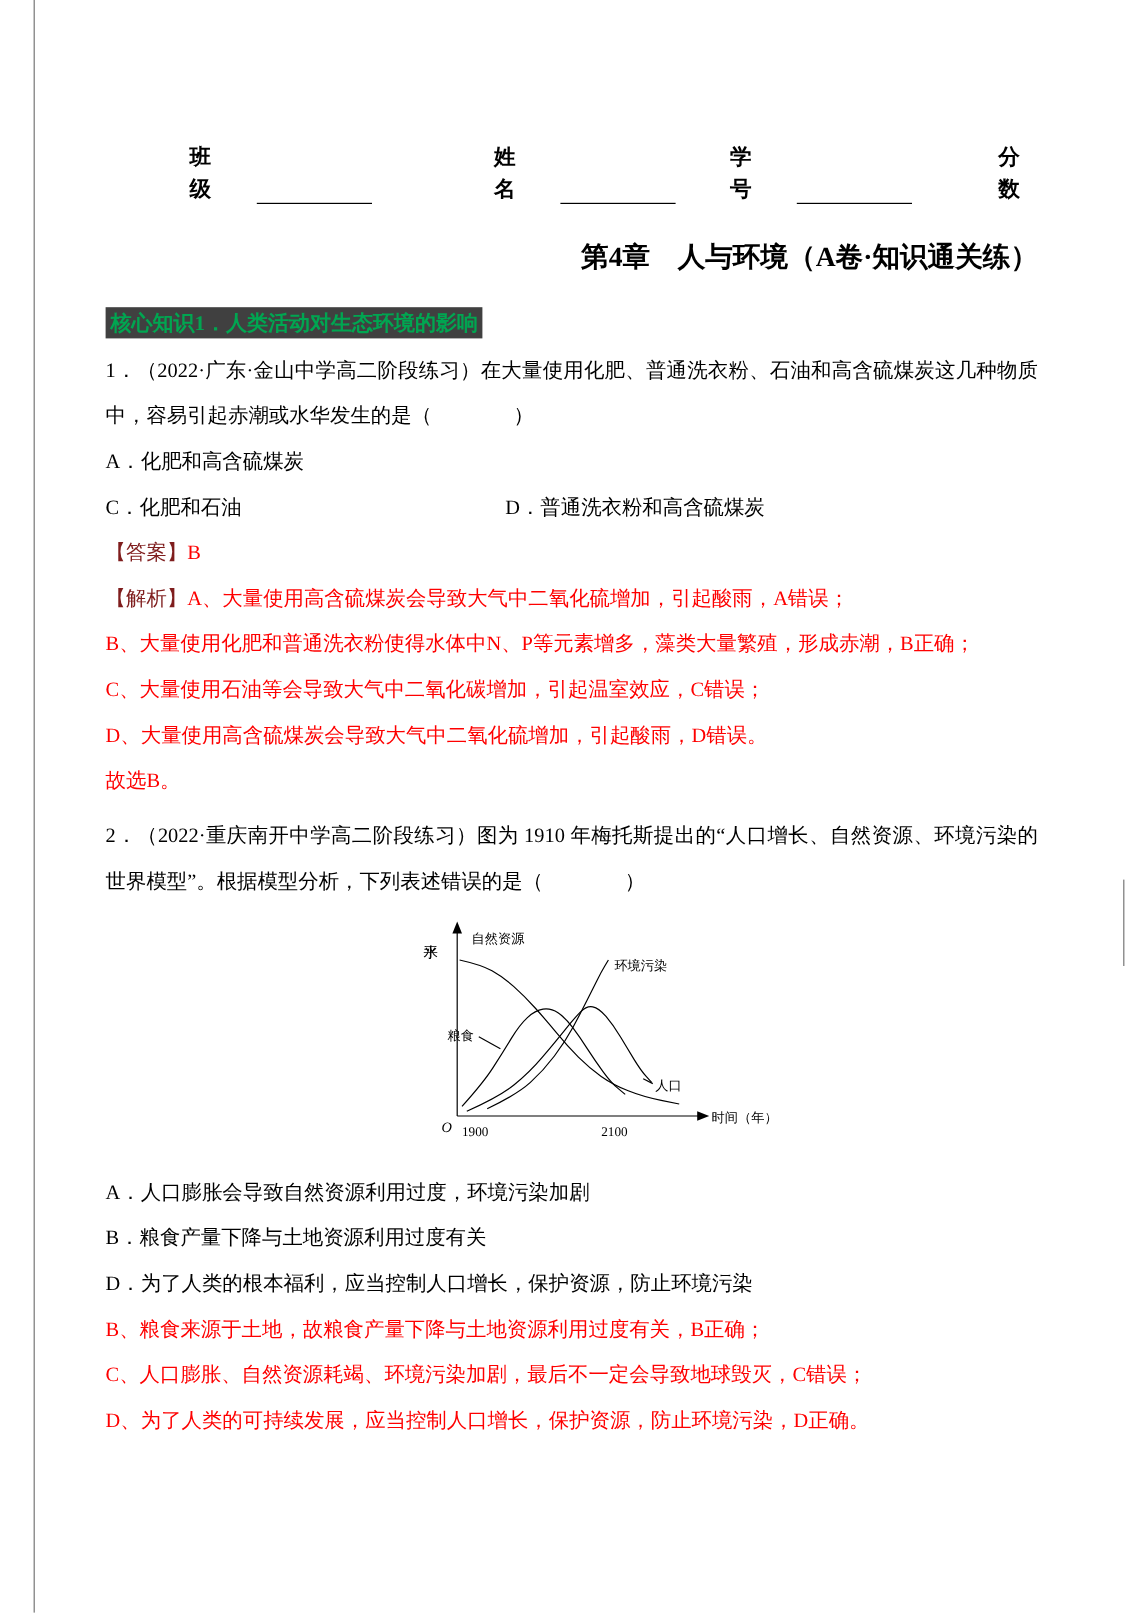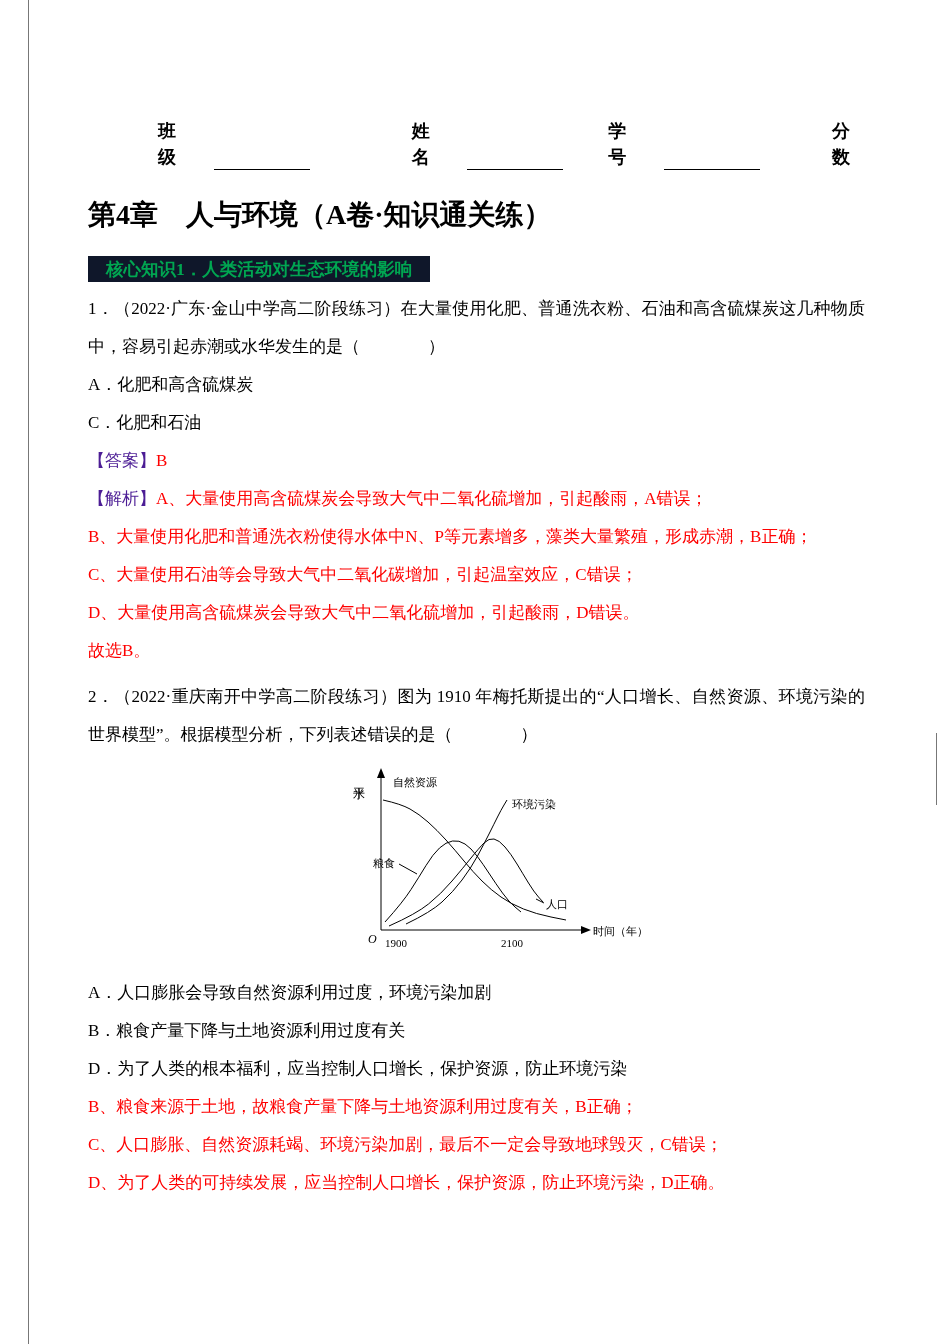--- a/index.html
+++ b/index.html
@@ -10,31 +10,31 @@
   }
   .left-rule{position:absolute;left:28px;top:0;bottom:0;width:1px;background:#777;}
   .right-rule{position:absolute;right:13px;top:733px;height:72px;width:1px;background:#777;}
   .content{padding:118px 85px 0 88px;}
   .header-row{display:flex;font-weight:bold;font-size:18px;line-height:26px;padding-left:70px;}
   .hf{display:flex;align-items:flex-end;gap:23px;}
   .hf-line{display:inline-block;width:106px;border-bottom:1.6px solid #000;height:20px;}
   .hf.m1{margin-right:60px;}
   .hf.m2{margin-right:45px;margin-left:42px;}
   .hf.m3{margin-right:72px;}
-  h1{font-size:28px;line-height:30px;text-align:left;margin:30px 0 0 0;font-weight:bold;}
+  h1{font-size:23px;line-height:30px;text-align:right;margin:30px 0 0 0;font-weight:bold;}
   .section-heading{
     display:inline-block;margin-top:26px;font-size:17.5px;font-weight:bold;
-    color:#00a651;background:#0f172a;line-height:24px;padding:1px 18px;
+    color:#00a651;background:#404040;line-height:24px;padding:1px 4px;
   }
   p{margin:0;font-size:17px;line-height:38px;}
   .stem{text-align:justify;margin-top:8px;}
   .opt-row{display:flex;font-size:17px;line-height:38px;}
   .opt-left{width:333px;}
   .red{color:#fe0000;}
-  .blk{color:#4c1d95;}
+  .blk{color:#7f1d1d;}
   .figure-wrap{margin:8px 0 8px 243px;}
   svg text{font-family:"Liberation Serif","DejaVu Serif",serif;font-size:11px;fill:#000;}
   svg text.vert{writing-mode:vertical-rl;text-orientation:upright;font-size:12px;}
   svg text.italic{font-style:italic;font-size:12px;}
   .axis line,.leaders line{stroke:#000;stroke-width:1;}
   .axis polygon{fill:#000;}
   .curve{fill:none;stroke:#000;stroke-width:1;}
 </style>
 </head>
 <body>
@@ -68,20 +68,21 @@
     <div class="section-heading">核心知识1．人类活动对生态环境的影响</div>
 
     
     <p class="stem">1．（2022·广东·金山中学高二阶段练习）在大量使用化肥、普通洗衣粉、石油和高含硫煤炭这几种物质中，容易引起赤潮或水华发生的是（　　　　）</p>
 
     <div class="opt-row">
       <span class="opt-left">A．化肥和高含硫煤炭</span>
     </div>
     <div class="opt-row">
       <span class="opt-left">C．化肥和石油</span>
+      <span>D．普通洗衣粉和高含硫煤炭</span>
     </div>
 
     <p><span class="blk">【答案】</span><span class="red">B</span></p>
 
     <p><span class="blk">【解析】</span><span class="red">A、大量使用高含硫煤炭会导致大气中二氧化硫增加，引起酸雨，A错误；</span></p>
     <p class="red">B、大量使用化肥和普通洗衣粉使得水体中N、P等元素增多，藻类大量繁殖，形成赤潮，B正确；</p>
     <p class="red">C、大量使用石油等会导致大气中二氧化碳增加，引起温室效应，C错误；</p>
     <p class="red">D、大量使用高含硫煤炭会导致大气中二氧化硫增加，引起酸雨，D错误。</p>
     <p class="red">故选B。</p>
 

